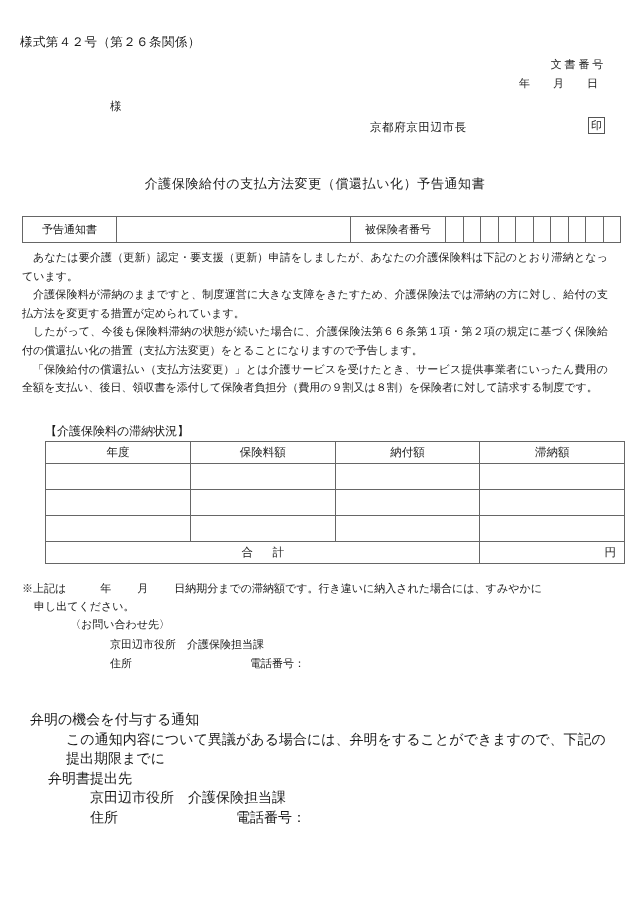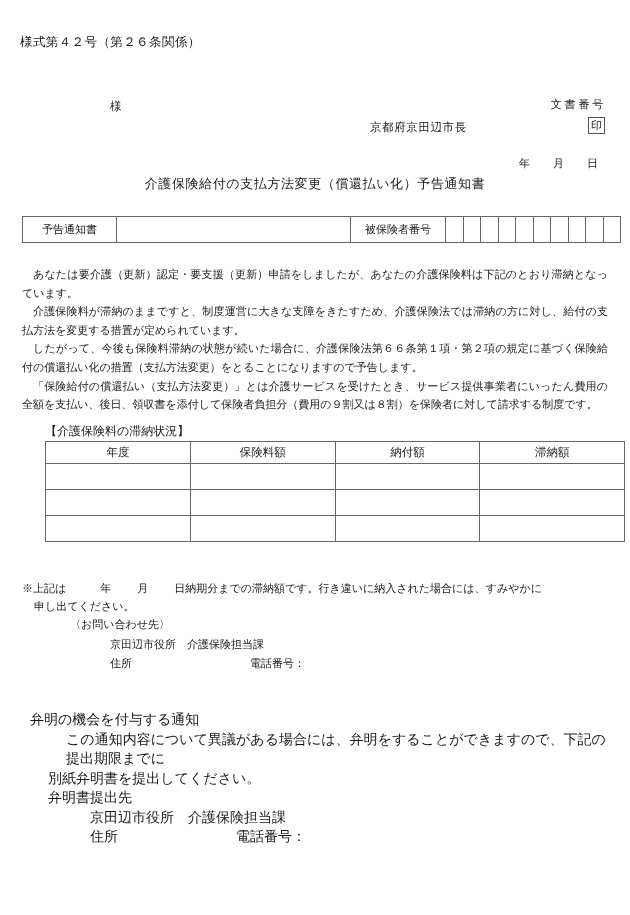--- a/index.html
+++ b/index.html
@@ -34,21 +34,21 @@
     white-space: nowrap;
   }
   .doc-meta {
     position: absolute;
     right: 24px;
     top: 55px;
     text-align: right;
     font-size: 11px;
     line-height: 19px;
   }
-  .doc-meta div { white-space: nowrap; letter-spacing: 2.8px; margin-top: 40px; }
+  .doc-meta div { white-space: nowrap; letter-spacing: 2.8px; }
   .doc-meta .meta-date { letter-spacing: 6px; padding-right: 2px;}
 
   .addressee {
     position: absolute;
     left: 110px;
     top: 99px;
     font-size: 11.5px;
   }
   .issuer {
     position: absolute;
@@ -100,21 +100,21 @@
   }
   .insured-table td.lbl { width: 93px; }
   .insured-table td.name-val { width: 233px; }
   .insured-table td.num-lbl { width: 94px; }
   .insured-table td.digit { width: 16.5px; }
 
   
   .body-text {
     position: absolute;
     left: 22px;
-    top: 266px;
+    top: 249px;
     width: 586px;
     font-size: 11px;
     line-height: 18.6px;
     text-align: justify;
   }
   .body-text p {
     margin: 0;
     text-indent: 1em;
   }
 
@@ -273,38 +273,41 @@
         <td></td>
         <td></td>
         <td></td>
       </tr>
       <tr class="data-row">
         <td></td>
         <td></td>
         <td></td>
         <td></td>
       </tr>
+      <tr>
+        <td class="total-label" colspan="3">合　計</td>
+        <td class="total-unit">円</td>
+      </tr>
     </tbody>
   </table>
 
   <div class="note">
     <div class="note-line1"><span>※上記は</span><span class="sp-wide"></span><span>年</span><span class="sp-mid"></span><span>月</span><span class="sp-mid"></span><span>日納期分までの滞納額です。行き違いに納入された場合には、すみやかに</span></div>
     <div class="note-line2">申し出てください。</div>
   </div>
 
   <div class="contact-block-1">
     <div class="c-head">〈お問い合わせ先〉</div>
     <div class="c-org">京田辺市役所　介護保険担当課</div>
     <div class="c-addr"><span>住所</span><span class="gap"></span><span>電話番号：</span></div>
   </div>
 
   <div class="bempi">
     <div class="b-head">弁明の機会を付与する通知</div>
     <div class="b-p1">この通知内容について異議がある場合には、弁明をすることができますので、下記の提出期限までに</div>
-    <div class="b-p2">別紙弁明書を提出してください。</div>
     <div class="b-sub">弁明書提出先</div>
     <div class="b-org">京田辺市役所　介護保険担当課</div>
     <div class="b-addr"><span>住所</span><span class="gap" style="display:inline-block;width:118px;"></span><span>電話番号：</span></div>
   </div>
 
   <div class="deadline"><span>弁明書提出期限</span><span class="gap1"></span><span>年</span><span class="gap2"></span><span>月</span><span class="gap3"></span><span>日</span></div>
 
 </div>
 
 </body></html>

